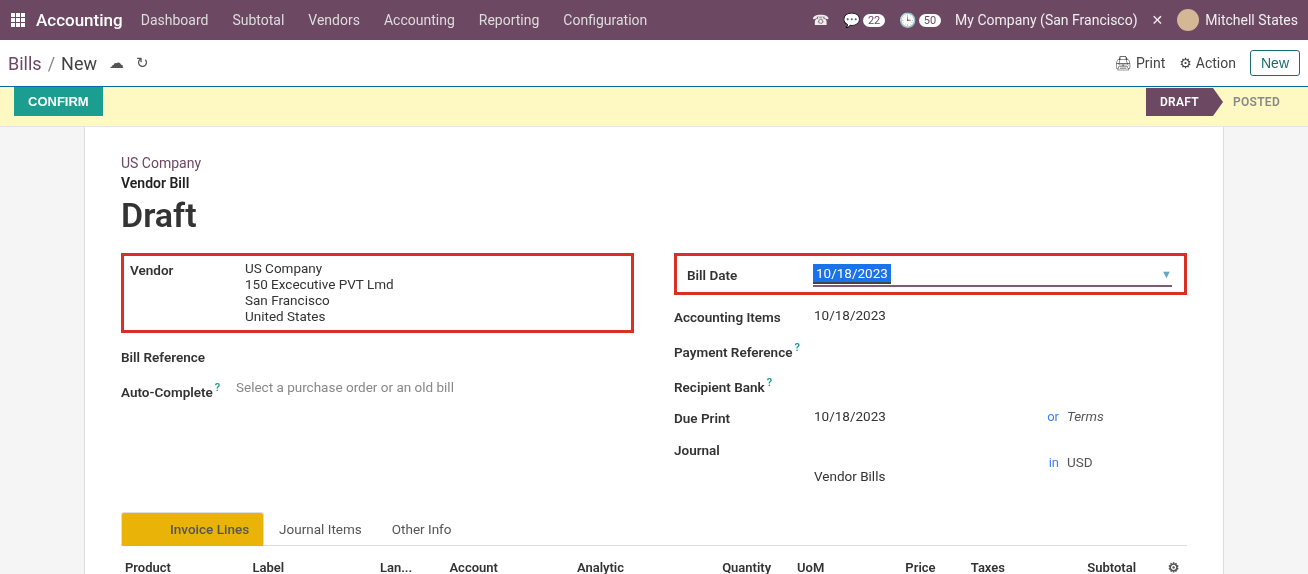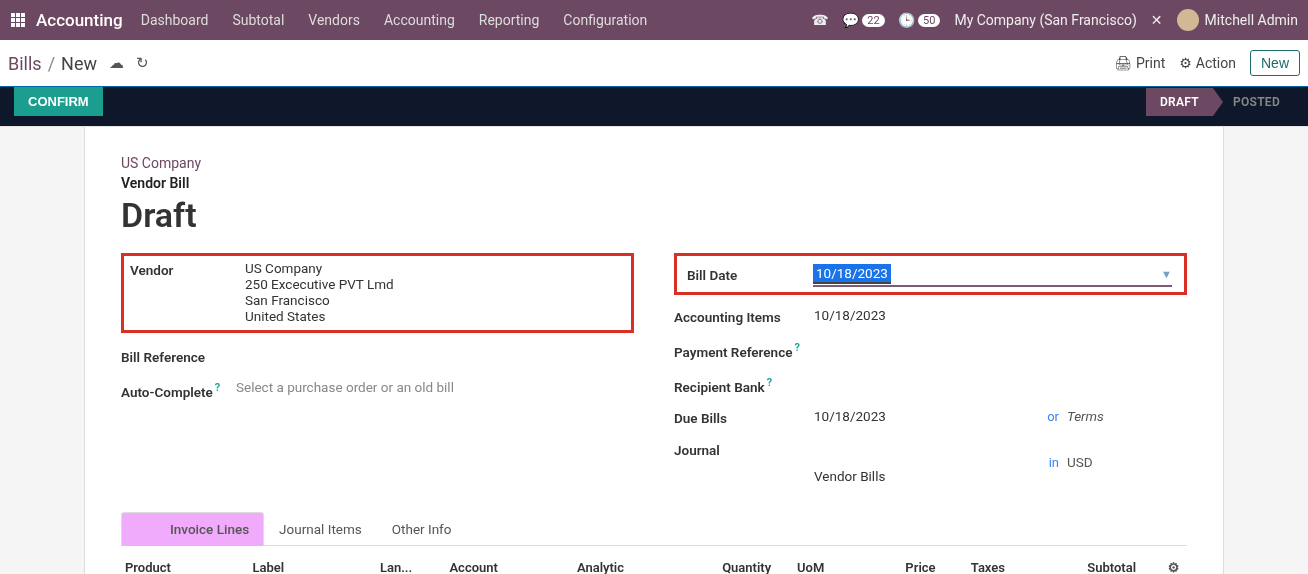--- a/index.html
+++ b/index.html
@@ -51,21 +51,21 @@
     color: #1b6d6d;
     background: #fff;
     padding: 4px 10px;
     border-radius: 3px;
     font-size: 14px;
     cursor: pointer;
   }
 
   
   .status-row {
-    background: #0f172a;
+    background: #fef9c3;
     display: flex;
     align-items: center;
     padding: 0 14px 10px;
     border-bottom: 1px solid #e5e5e5;
   }
   .confirm-btn {
     background: #1b9e8f;
     color: #fff;
     border: none;
     padding: 7px 14px;
@@ -149,21 +149,21 @@
   .tab {
     padding: 8px 14px;
     color: #555;
     font-size: 13.5px;
     cursor: pointer;
     border: 1px solid transparent;
     border-bottom: none;
   }
   .tab.active {
     border-color: #ddd;
-    background: #f0abfc;
+    background: #eab308;
     font-weight: 500;
     border-radius: 3px 3px 0 0;
     margin-bottom: -1px;
     padding-left: 48px;
   }
 
   .table { width: 100%; border-collapse: collapse; margin-top: 6px; }
   .table th {
     text-align: left;
     font-weight: 600;
@@ -205,21 +205,21 @@
   </div>
   <div class="spacer"></div>
   <div class="top-right">
     <div class="icon-wrap">☎</div>
     <div class="icon-wrap">💬<span class="badge">22</span></div>
     <div class="icon-wrap">🕒<span class="badge">50</span></div>
     <div class="icon-wrap">My Company (San Francisco)</div>
     <div class="icon-wrap">✕</div>
     <div class="icon-wrap">
         <span class="avatar"></span>
-        <span>Mitchell Admin</span>
+        <span>Mitchell States</span>
       </div>
   </div>
 </div>
 
 <div class="breadcrumb-row">
   <div class="breadcrumb">
     <span class="link">Bills</span>
     <span class="sep">/</span>
     <span class="current">New</span>
   </div>
@@ -247,21 +247,21 @@
     <div class="doc-title">Draft</div>
 
     <div class="form-cols">
 
       <div class="col">
         <div class="red-box red-box-vendor">
           <div class="field-row" style="margin-bottom:2px;">
             <div class="field-label">Vendor</div>
             <div class="field-value">
               <span class="line">US Company</span>
-              <span class="line">250 Excecutive PVT Lmd</span>
+              <span class="line">150 Excecutive PVT Lmd</span>
               <span class="line">San Francisco</span>
               <span class="line">United States</span>
             </div>
           </div>
         </div>
         <div class="field-row" style="margin-top:14px;">
           <div class="field-label">Bill Reference</div>
           <div class="field-value"></div>
         </div>
         <div class="field-row">
@@ -285,21 +285,21 @@
         </div>
         <div class="field-row">
           <div class="field-label" style="width:140px;"><span>Payment Reference</span><span class="help-q">?</span></div>
           <div class="field-value"></div>
         </div>
         <div class="field-row">
           <div class="field-label" style="width:140px;"><span>Recipient Bank</span><span class="help-q">?</span></div>
           <div class="field-value"></div>
         </div>
         <div class="field-row">
-          <div class="field-label" style="width:140px;">Due Bills</div>
+          <div class="field-label" style="width:140px;">Due Print</div>
           <div class="field-value" style="display:flex;align-items:center;">
             <span style="flex:1;">10/18/2023</span>
             <span class="terms-or">or</span>
             <span class="terms-value" style="width:120px;font-style:italic;">Terms</span>
           </div>
         </div>
         <div class="field-row">
           <div class="field-label" style="width:140px;">Journal</div>
           <div class="field-value" style="display:flex;align-items:center;">
             <span style="flex:1;margin-top:28px;">Vendor Bills</span>

